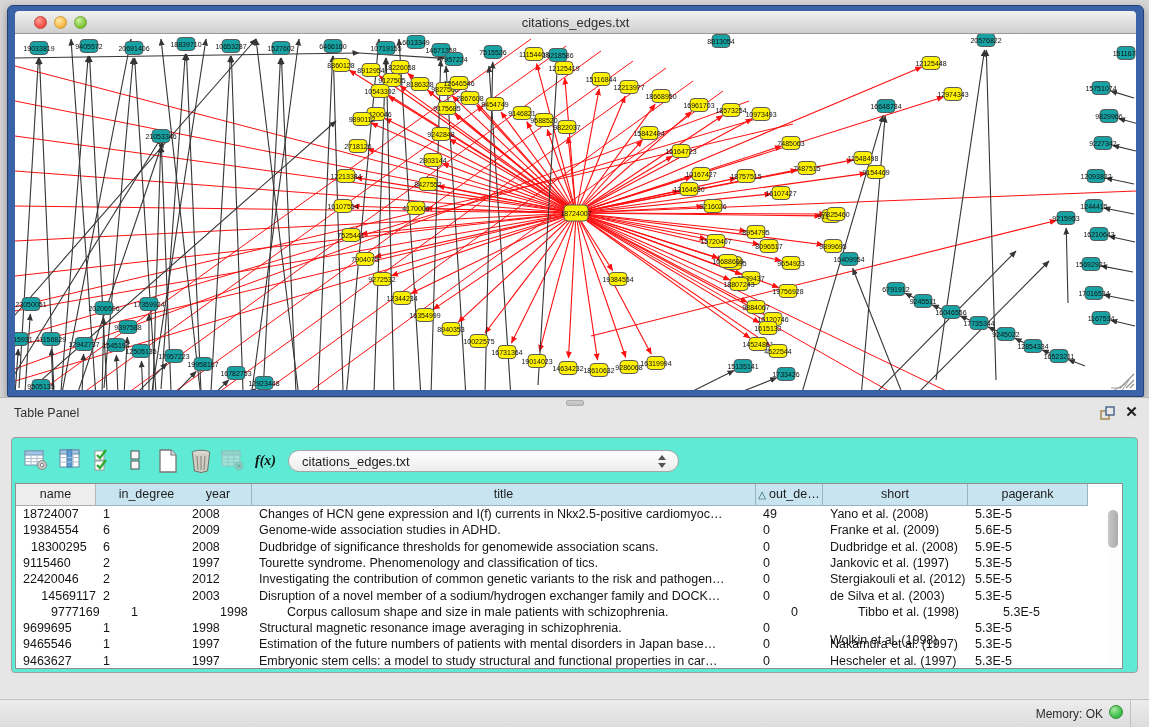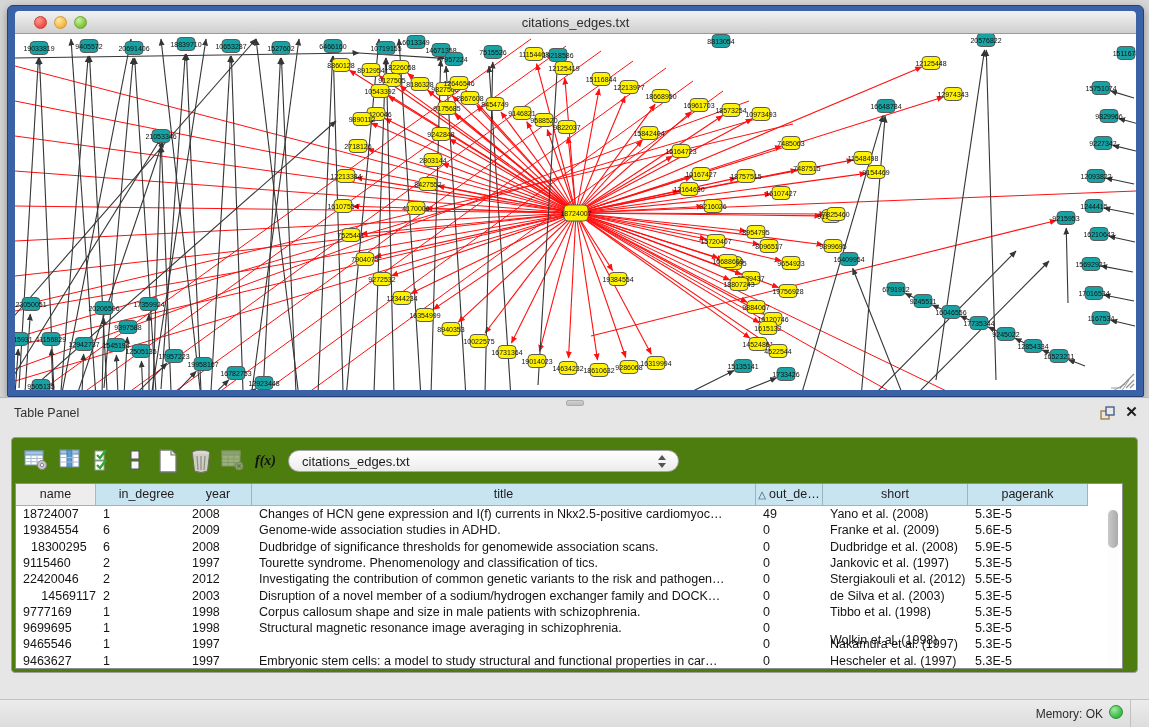--- a/index.html
+++ b/index.html
@@ -25,21 +25,21 @@
   
   .panel { position:absolute; left:0; top:397px; width:1149px; height:330px; background:#e6e6e6;
            border-top:1px solid #b6b6b6; }
   .panel-title { position:absolute; left:14px; top:8px; font-size:12.5px; color:#303030; }
   .split-grip { position:absolute; left:566px; top:2px; width:18px; height:6px;
            background:linear-gradient(#cfcfcf,#bdbdbd); border:1px solid #adadad; border-radius:2px; }
   .float-btn { position:absolute; left:1100px; top:8px; width:16px; height:15px; }
   .close-btn { position:absolute; left:1124px; top:6px; width:15px; height:16px;
            font-size:15px; font-weight:bold; color:#1b1b1b; line-height:16px; text-align:center; }
   .panel-box { position:absolute; left:11px; top:39px; width:1127px; height:236px;
-           background:#4d7c0f; border:1px solid #9f9f9f; border-radius:4px; }
+           background:#5eead4; border:1px solid #9f9f9f; border-radius:4px; }
 
   
   .tb-icon { position:absolute; top:10px; width:28px; height:26px; }
   .fx { font-family:"Liberation Serif", serif; font-style:italic; font-weight:bold;
         font-size:14px; color:#111; line-height:26px; }
   .dropdown { position:absolute; left:276px; top:12px; width:391px; height:22px;
         background:linear-gradient(#ffffff,#ececec); border:1px solid #a6a6a6; border-radius:11px; }
   .dropdown .val { position:absolute; left:13px; top:3px; font-size:13px; color:#1c1c1c; }
   .dd-arrows { position:absolute; right:11px; top:4px; width:9px; height:14px; }
   .dd-arrows i { display:block; width:0; height:0; border-left:4.5px solid transparent;
@@ -936,21 +936,21 @@
           </div>
           <div class="trow" style="top: 81.5px;">
             <div class="td" style="left: 0px; width: 80px; text-align: right;">14569117</div>
             <div class="td" style="left: 80px; width: 89px;">2</div>
             <div class="td" style="left: 169px; width: 67px;">2003</div>
             <div class="td" style="left: 236px; width: 504px;">Disruption of a novel member of a sodium/hydrogen exchanger family and DOCK…</div>
             <div class="td" style="left: 740px; width: 67px;">0</div>
             <div class="td" style="left: 807px; width: 145px;">de Silva et al. (2003)</div>
             <div class="td" style="left: 952px; width: 120px;">5.3E-5</div>
           </div>
-          <div class="trow" style="top: 97.8px;">
+          <div class="trow" style="top: 97.8px; margin-left: 28px;">
             <div class="td" style="left: 0px; width: 80px;">9777169</div>
             <div class="td" style="left: 80px; width: 89px;">1</div>
             <div class="td" style="left: 169px; width: 67px;">1998</div>
             <div class="td" style="left: 236px; width: 504px;">Corpus callosum shape and size in male patients with schizophrenia.</div>
             <div class="td" style="left: 740px; width: 67px;">0</div>
             <div class="td" style="left: 807px; width: 145px;">Tibbo et al. (1998)</div>
             <div class="td" style="left: 952px; width: 120px;">5.3E-5</div>
           </div>
           <div class="trow" style="top: 114.1px;">
             <div class="td" style="left: 0px; width: 80px;">9699695</div>
@@ -958,20 +958,21 @@
             <div class="td" style="left: 169px; width: 67px;">1998</div>
             <div class="td" style="left: 236px; width: 504px;">Structural magnetic resonance image averaging in schizophrenia.</div>
             <div class="td" style="left: 740px; width: 67px;">0</div>
             <div class="td" style="left: 807px; width: 145px; margin-top: 12px;">Wolkin et al. (1998)</div>
             <div class="td" style="left: 952px; width: 120px;">5.3E-5</div>
           </div>
           <div class="trow" style="top: 130.4px;">
             <div class="td" style="left: 0px; width: 80px;">9465546</div>
             <div class="td" style="left: 80px; width: 89px;">1</div>
             <div class="td" style="left: 169px; width: 67px;">1997</div>
+            <div class="td" style="left: 236px; width: 504px;">Estimation of the future numbers of patients with mental disorders in Japan base…</div>
             <div class="td" style="left: 740px; width: 67px;">0</div>
             <div class="td" style="left: 807px; width: 145px;">Nakamura et al. (1997)</div>
             <div class="td" style="left: 952px; width: 120px;">5.3E-5</div>
           </div>
           <div class="trow" style="top: 146.7px;">
             <div class="td" style="left: 0px; width: 80px;">9463627</div>
             <div class="td" style="left: 80px; width: 89px;">1</div>
             <div class="td" style="left: 169px; width: 67px;">1997</div>
             <div class="td" style="left: 236px; width: 504px;">Embryonic stem cells: a model to study structural and functional properties in car…</div>
             <div class="td" style="left: 740px; width: 67px;">0</div>

